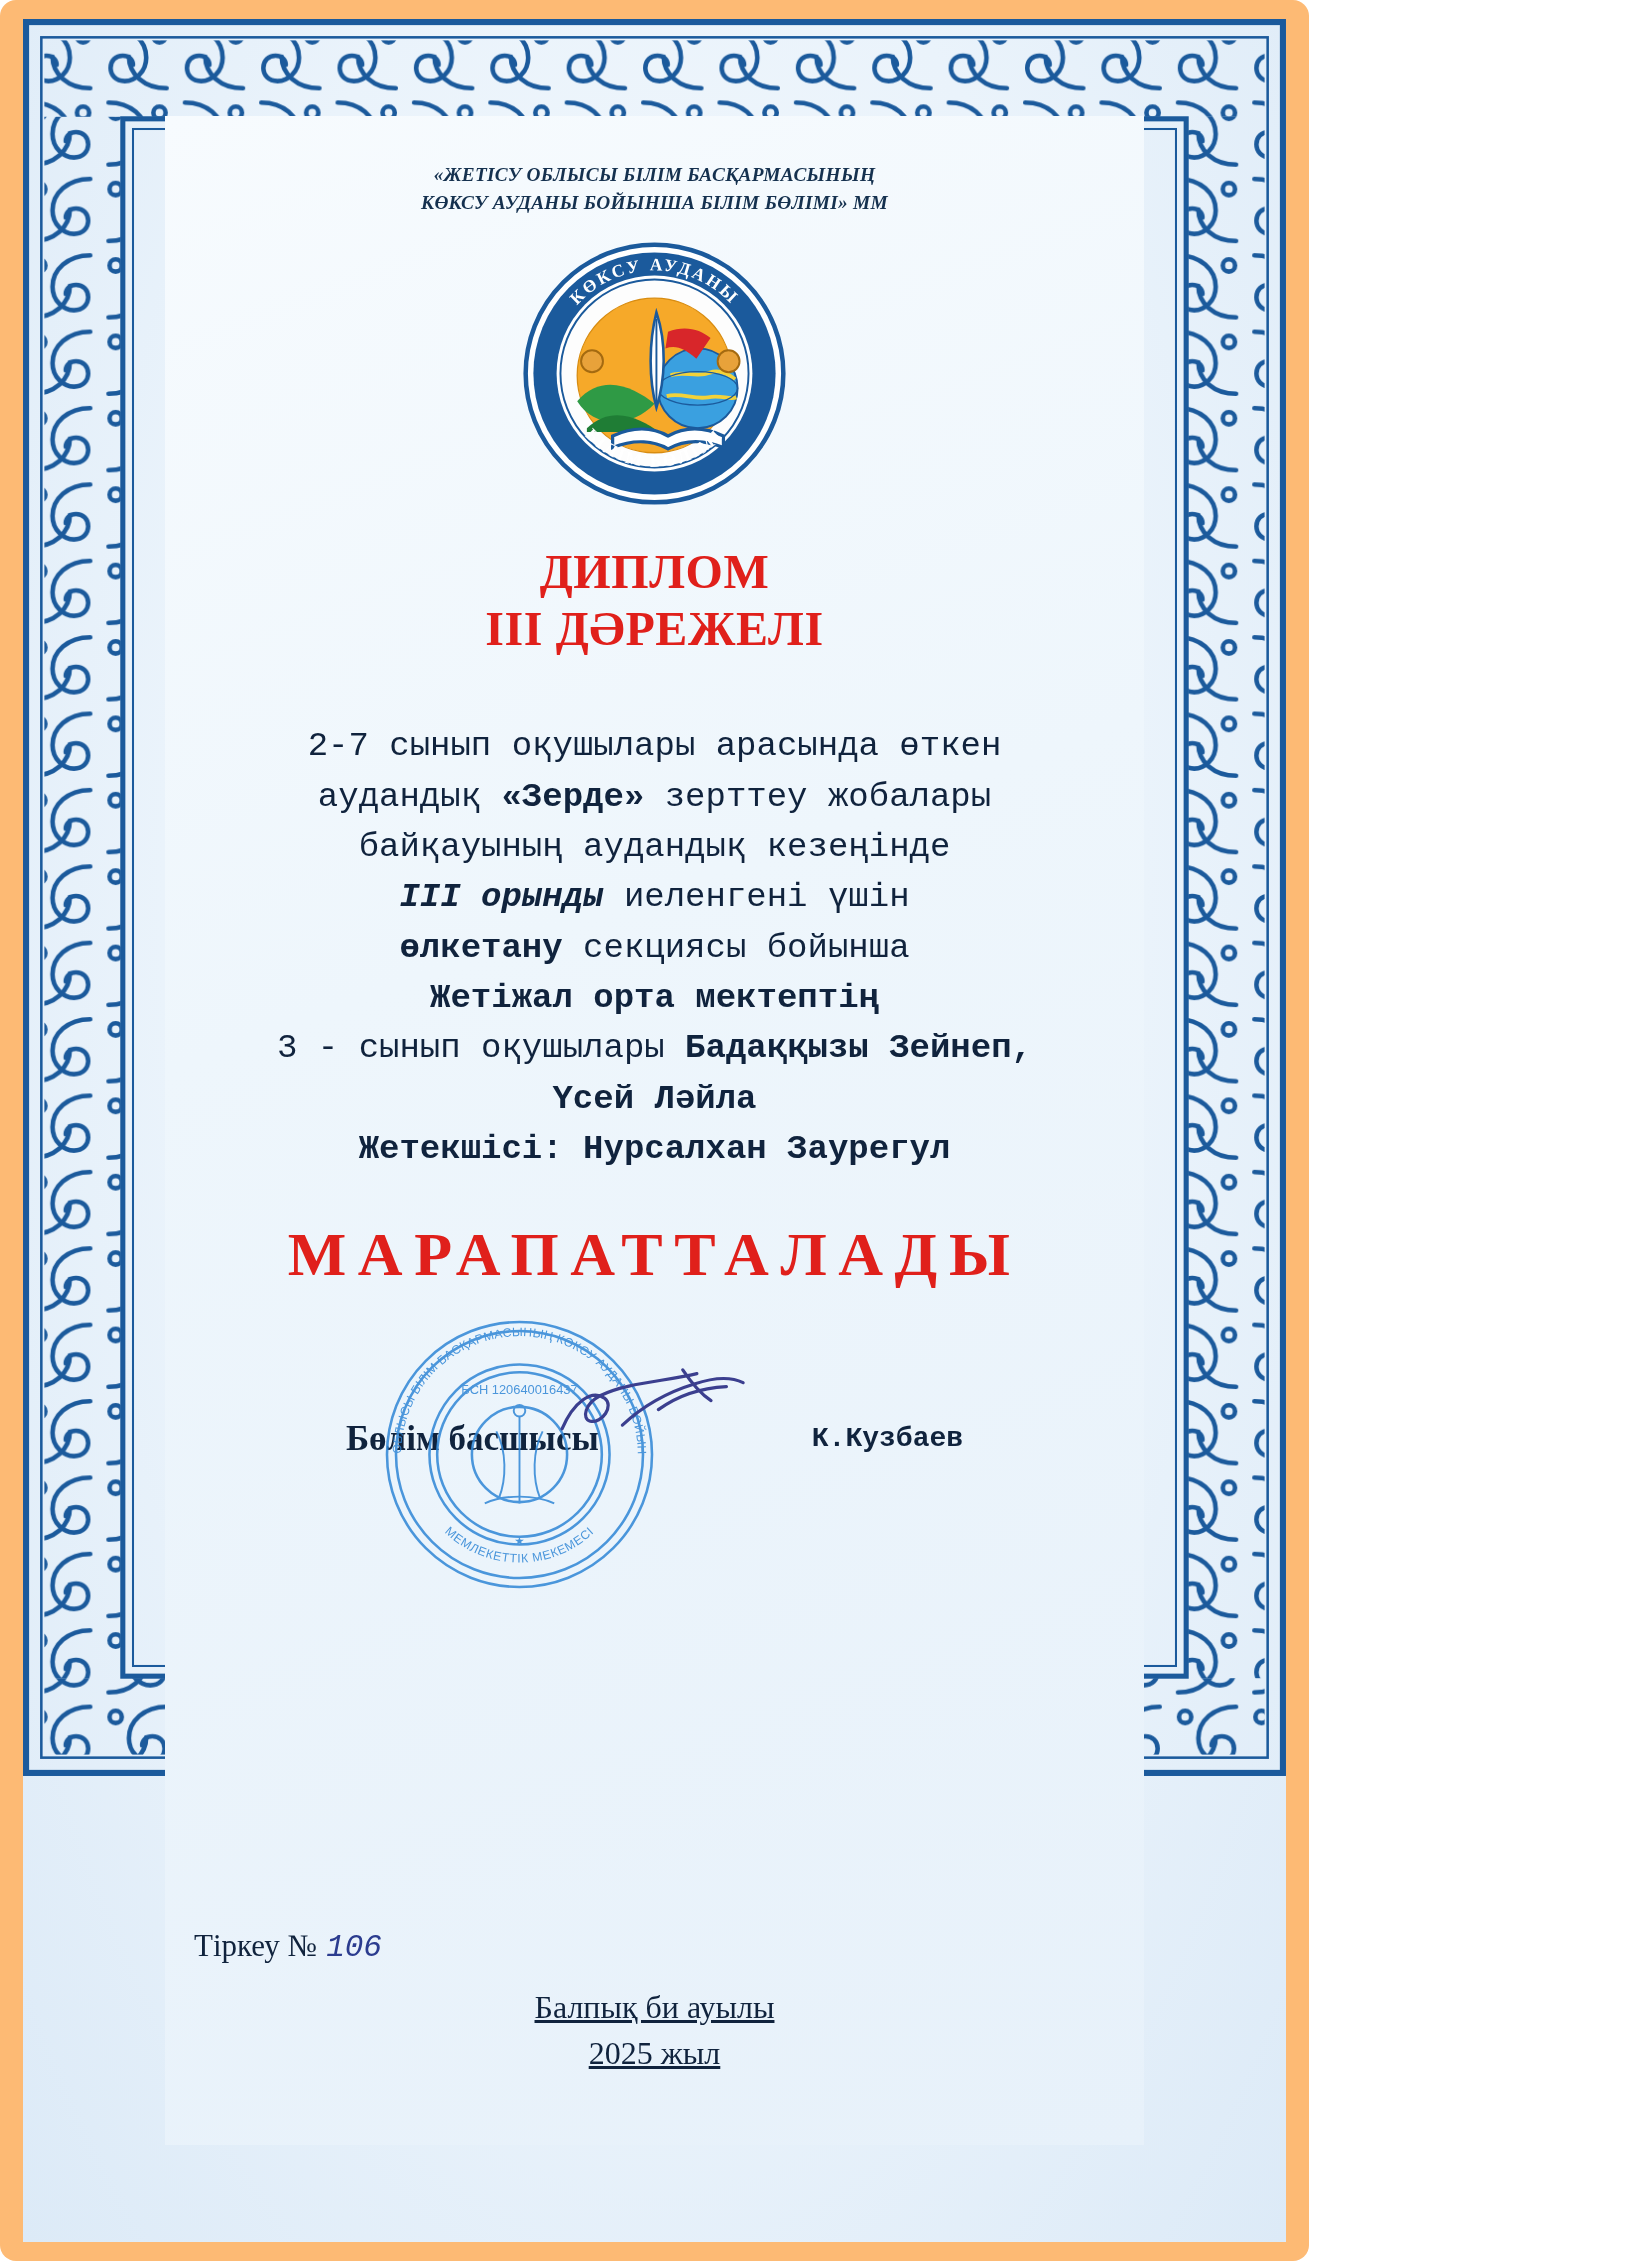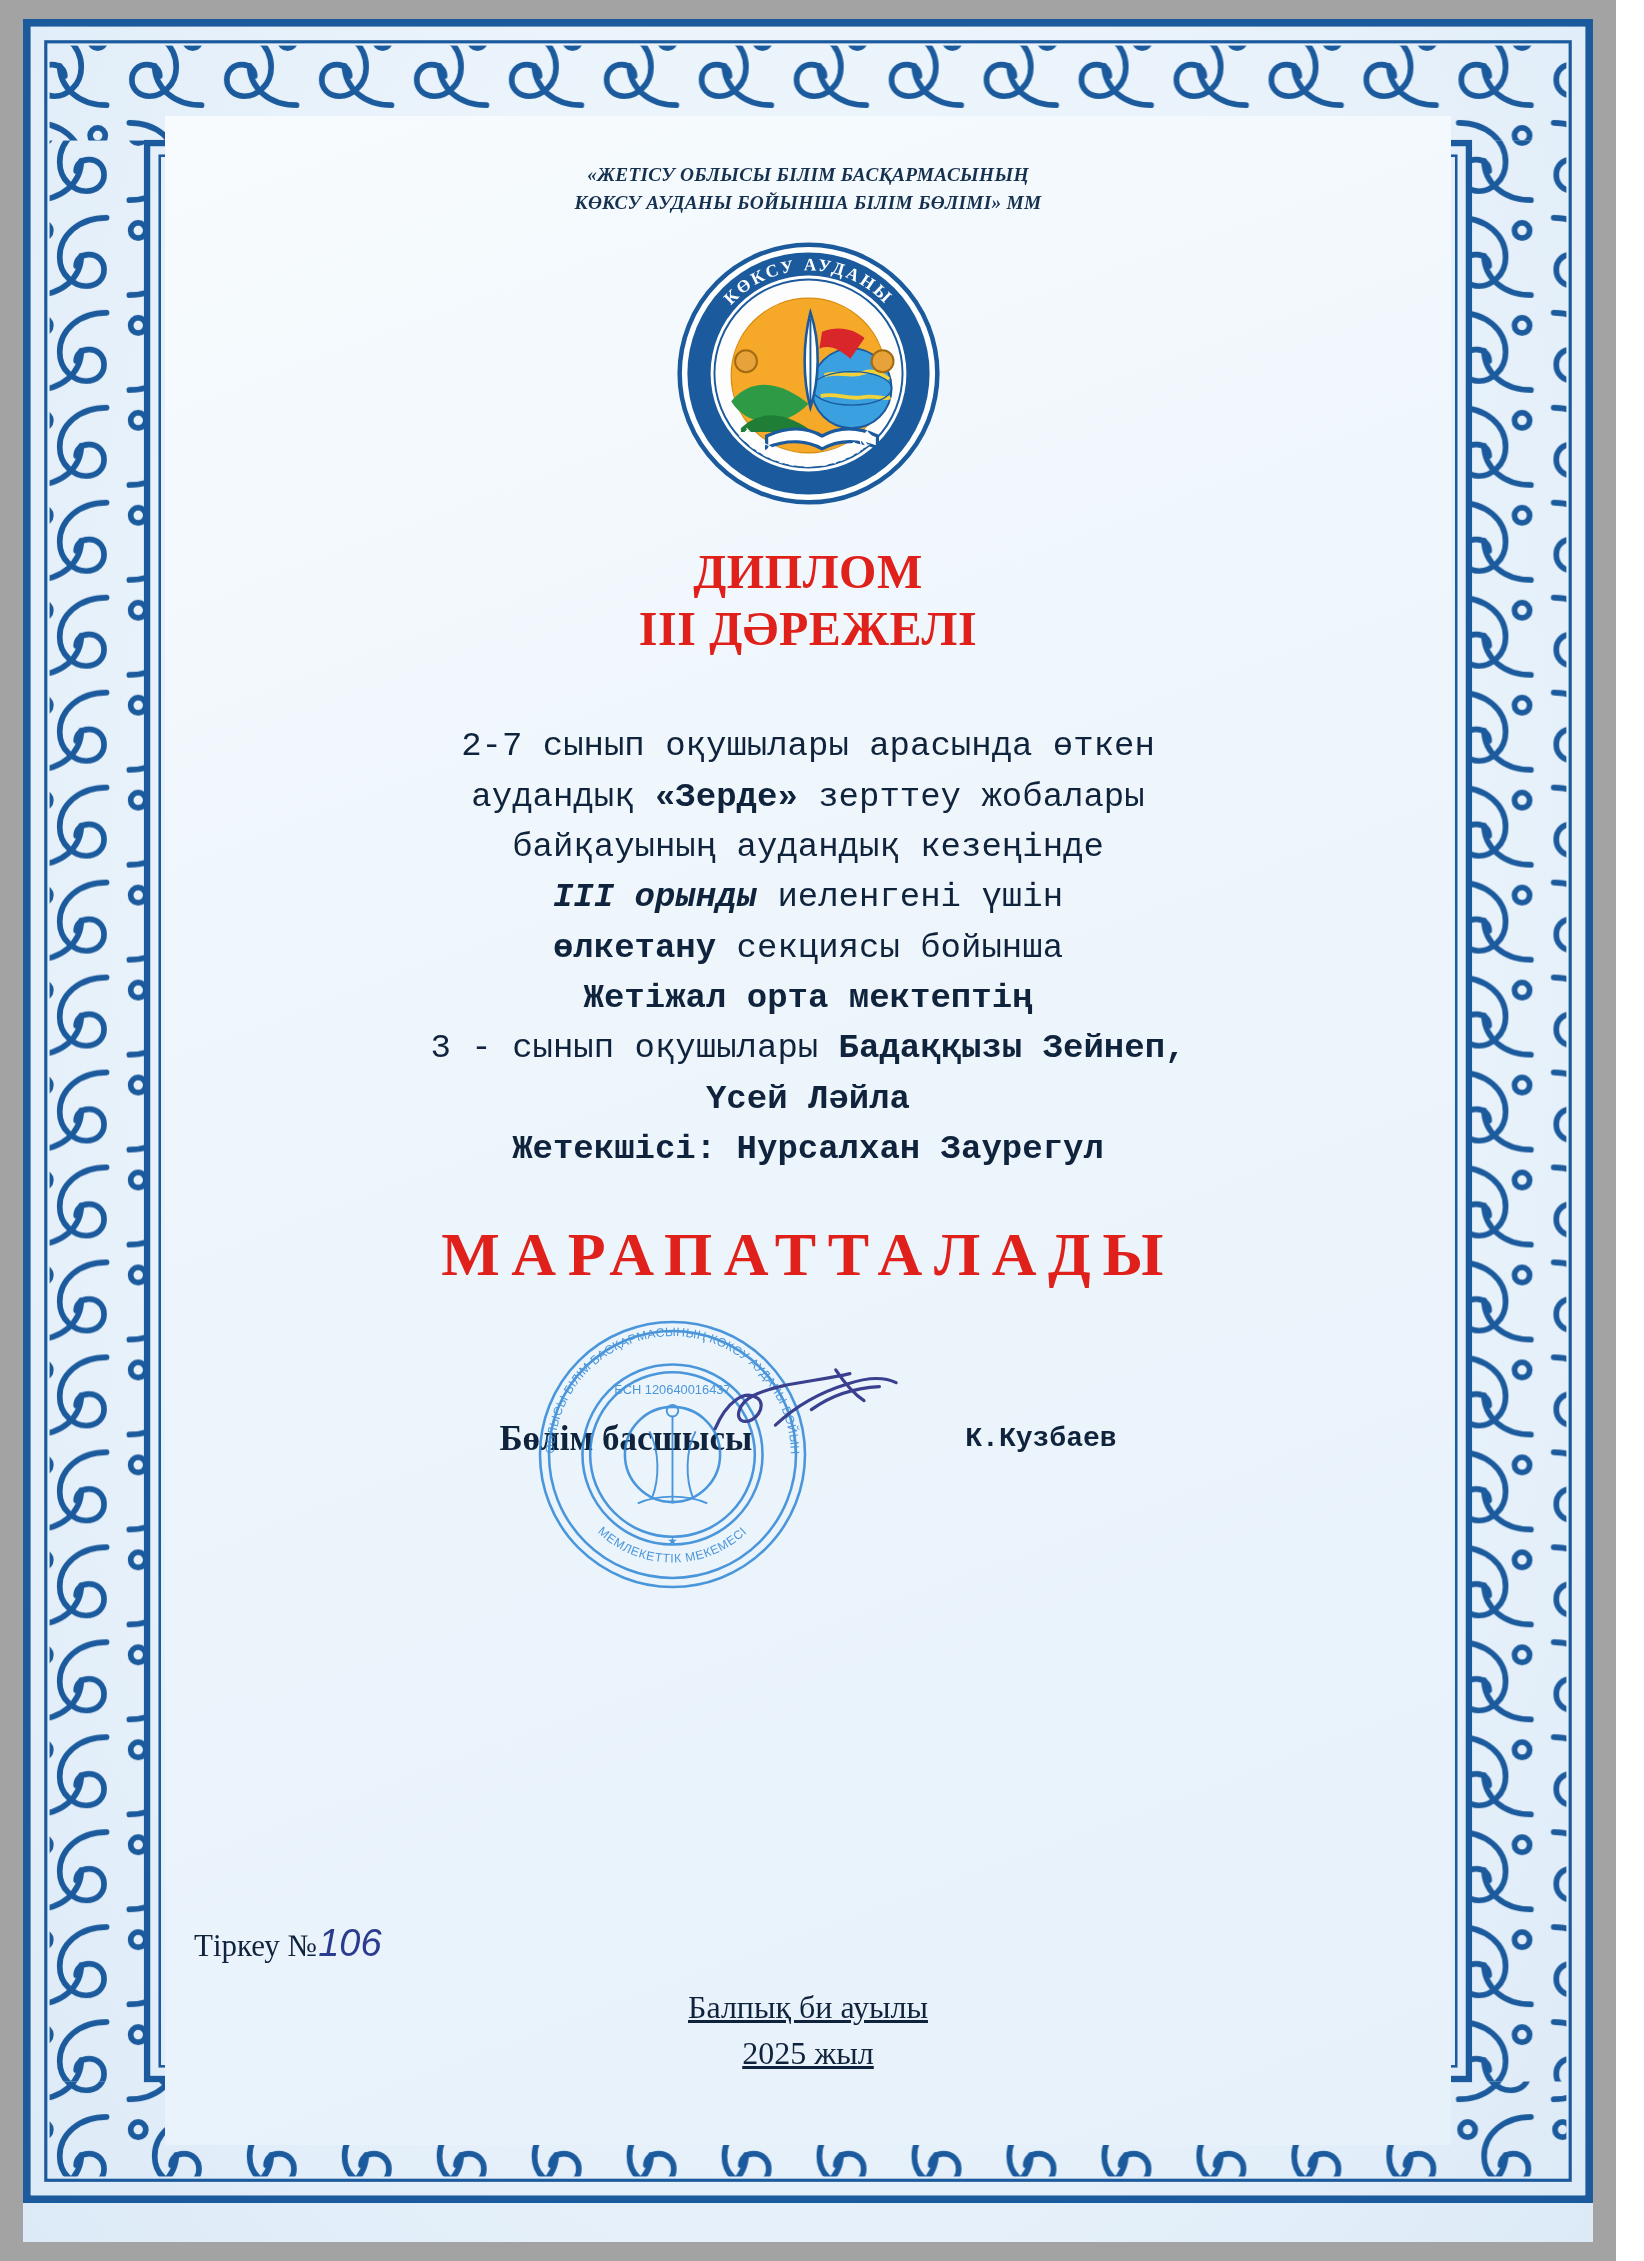--- a/index.html
+++ b/index.html
@@ -6,24 +6,25 @@
     margin: 0;
     padding: 0;
     background: #ffffff;
   }
   body {
     font-family: "Liberation Serif", serif;
   }
 
   .page {
     position: relative;
-    width: 1616px;
+    width: 1309px;
     height: 2261px;
-    background: #a3a3a3;
+    background: #fdba74;
     overflow: hidden;
+    border-radius: 16px;
   }
 
   
   .border-outer {
     position: absolute;
     left: 23px;
     top: 19.3px;
     right: 23px;
     bottom: 19.3px;
     background:
@@ -157,25 +158,25 @@
 
   .reg-line {
     position: absolute;
     left: 16px;
     bottom: 164px;
     font-family: "Liberation Serif", serif;
     font-size: 31px;
     color: #10233d;
   }
   .reg-number {
-    font-family: Liberation Sans, sans-serif;
-    font-size: 38px;
+    font-family: Liberation Mono, monospace;
+    font-size: 31px;
     color: #2b3c8f;
     font-style: italic;
-    margin-left: 1px;
+    margin-left: 9px;
   }
 
   .place-block {
     position: absolute;
     left: 0;
     right: 0;
     bottom: 52px;
     text-align: center;
     font-family: "Liberation Serif", serif;
     font-size: 32px;

